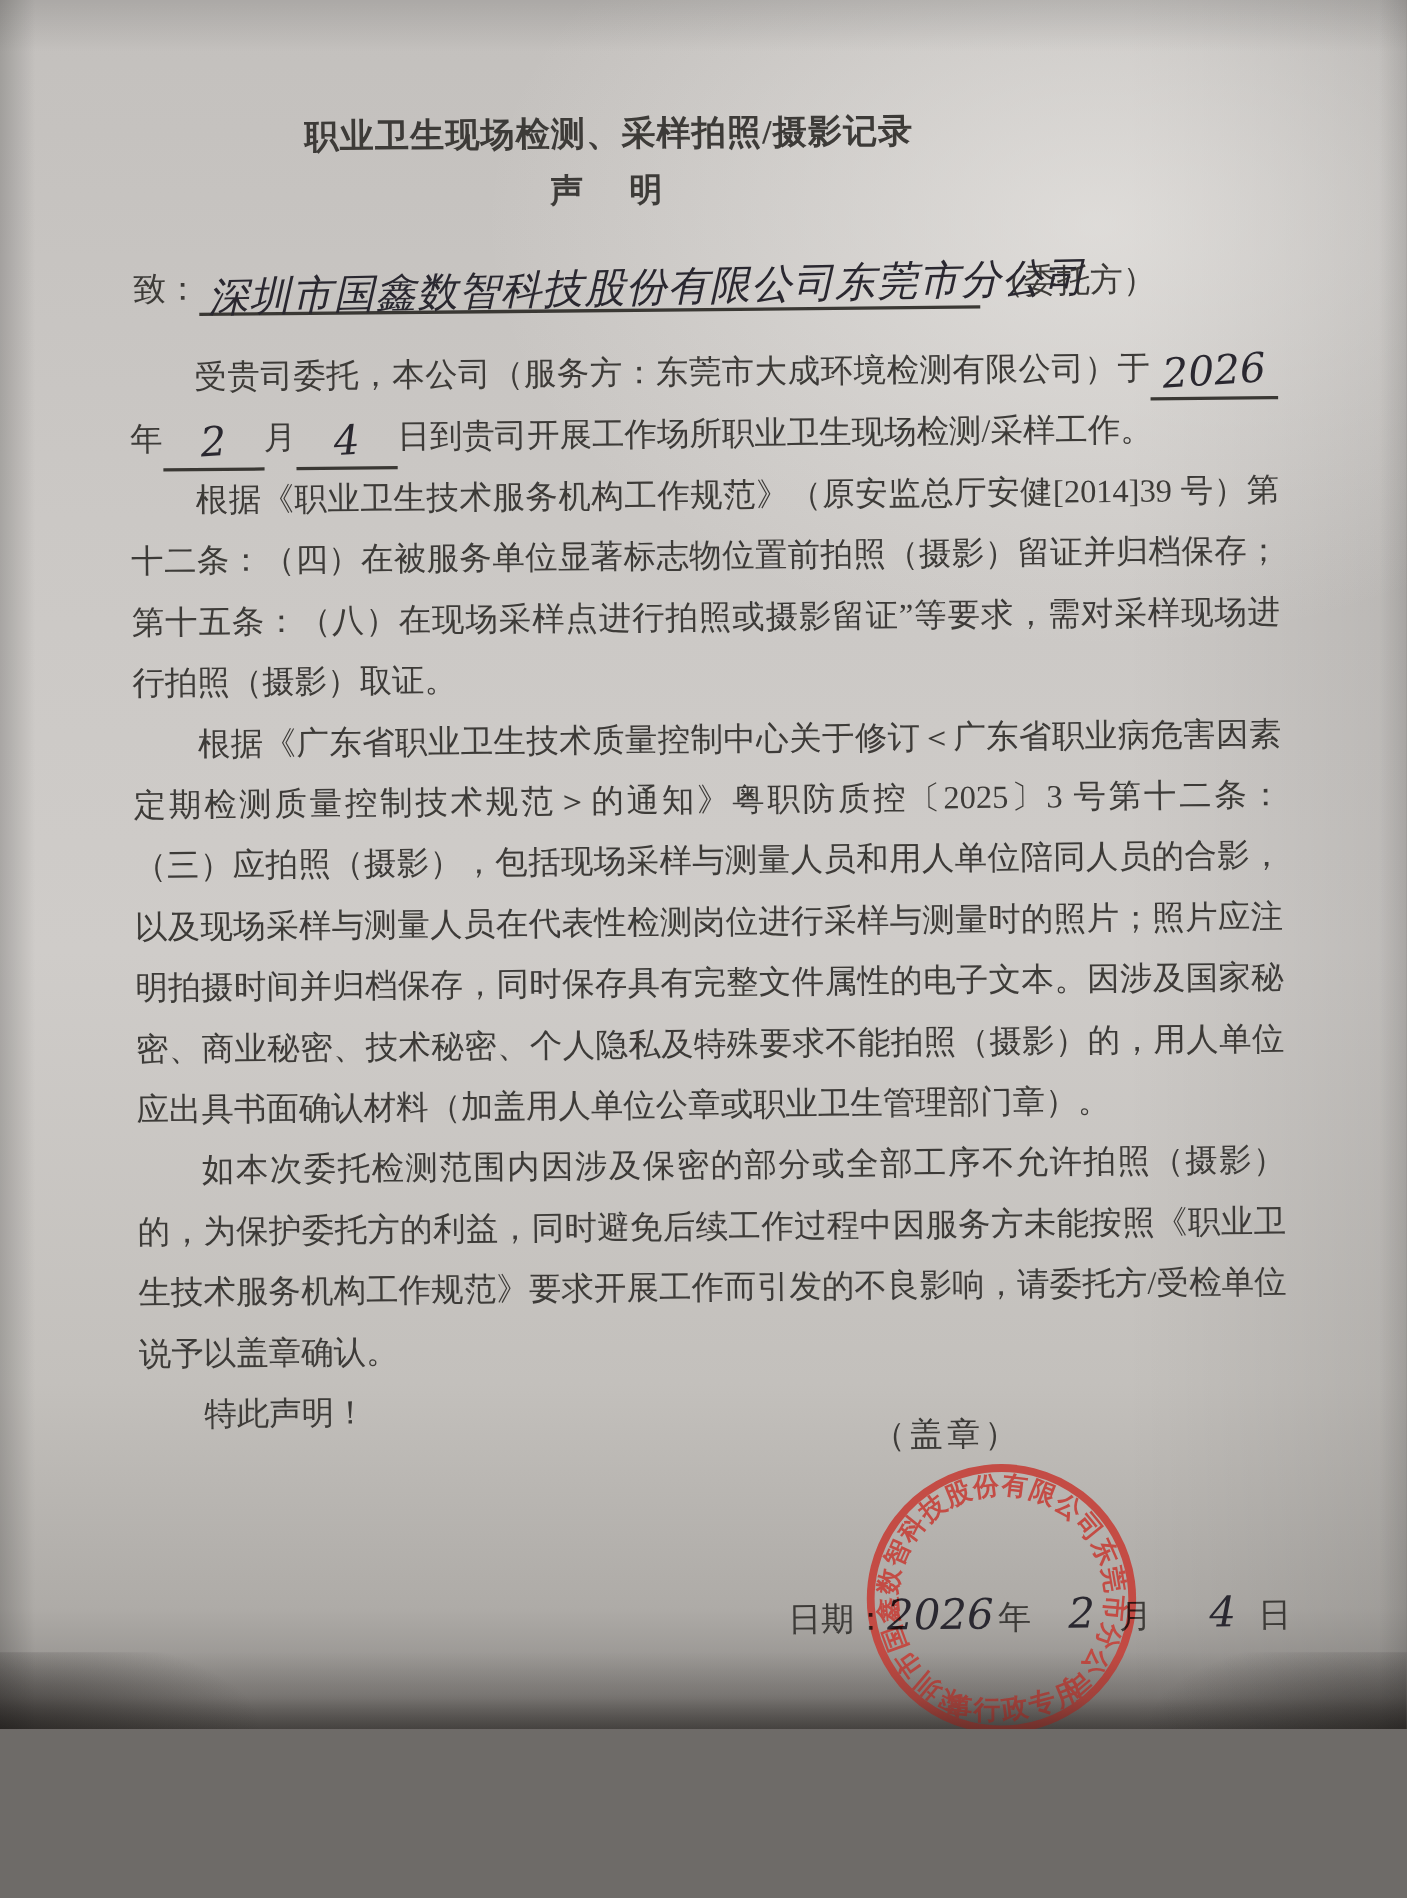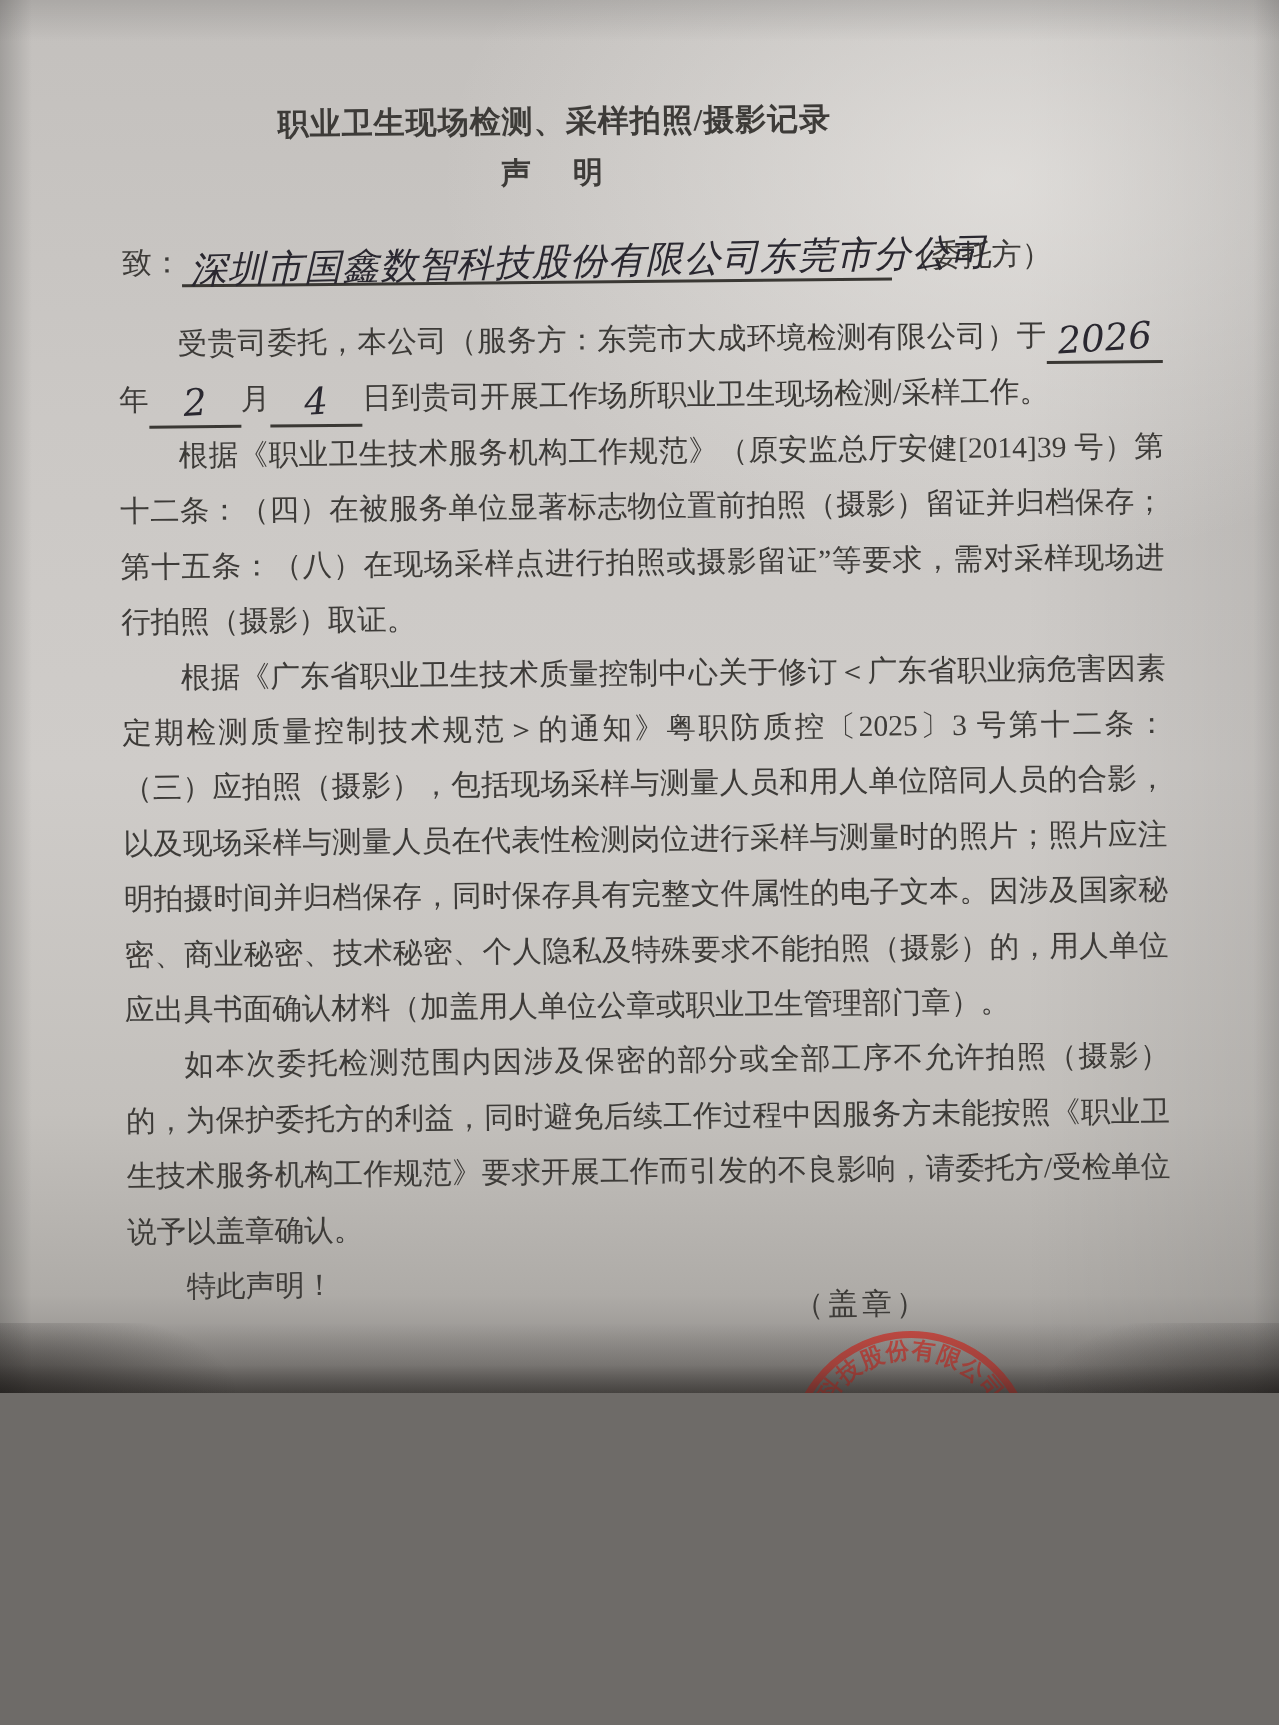--- a/index.html
+++ b/index.html
@@ -1,17 +1,17 @@
 <!DOCTYPE html>
 <html><head>
 <meta charset="utf-8">
 <style>
   html,body { margin:0; padding:0; background:#6e6b68; }
   .photo {
-    position:relative; width:1279px; height:1393px; overflow:hidden;
+    position:relative; width:1279px; height:1572px; overflow:hidden;
     font-family:"Liberation Serif","DejaVu Serif",serif;
     color:#3d3b38;
     background:
       linear-gradient(180deg, rgba(0,0,0,0.12) 0%, rgba(0,0,0,0) 3%),
       linear-gradient(90deg, rgba(0,0,0,0.18) 0%, rgba(0,0,0,0) 2.5%),
       linear-gradient(270deg, rgba(0,0,0,0.10) 0%, rgba(0,0,0,0) 2%),
       radial-gradient(ellipse 900px 620px at 78% 13%, rgba(238,236,233,0.6), rgba(238,236,233,0) 62%),
       linear-gradient(90deg, rgba(0,0,0,0) 80%, rgba(0,0,0,0.05) 92%, rgba(0,0,0,0.09) 100%),
       linear-gradient(180deg, #c3c0bd 0%, #cbc8c5 30%, #cfccc9 55%, #c3c0bc 80%, #aeaba7 93%, #8e8b88 98%, #6f6c69 100%);
   }

